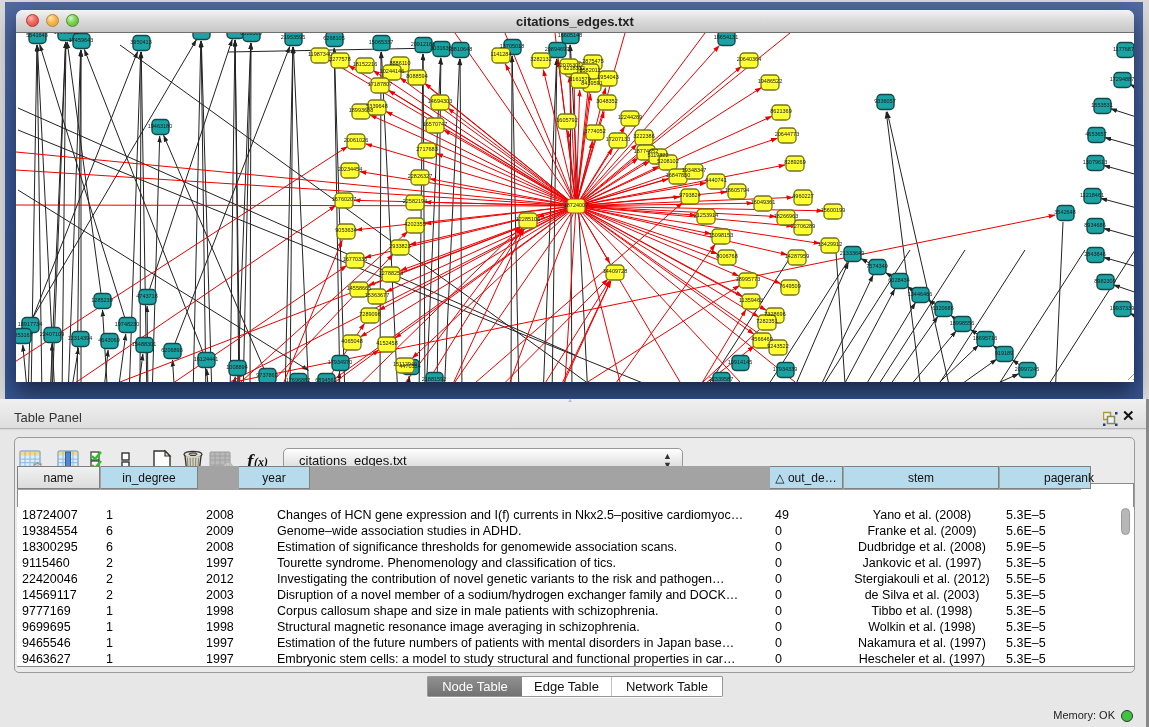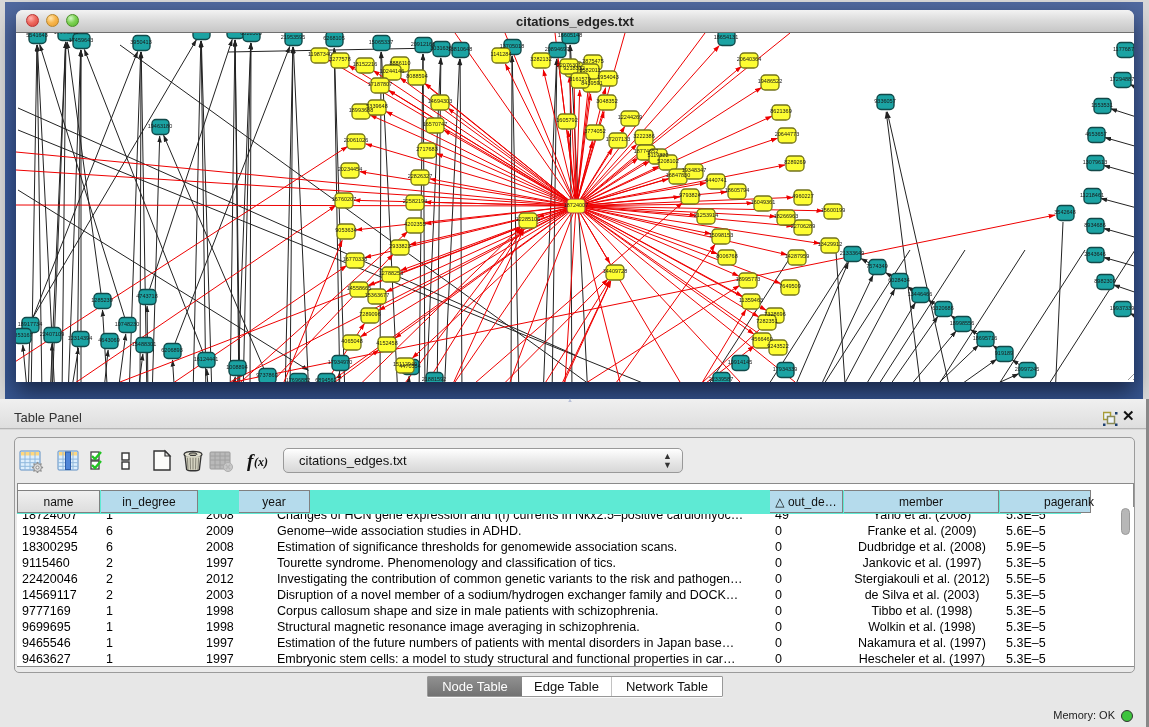--- a/index.html
+++ b/index.html
@@ -21,21 +21,21 @@
   background:linear-gradient(180deg,#f0f0f0,#dedede); border-bottom:1px solid #b5b5b5; }
 #tpbar .t { position:absolute; left:14px; top:11px; font-size:13px; color:#333; }
 #bottom { position:absolute; left:0; top:430px; width:1149px; height:297px; background:#e7e7e7; }
 #panel { position:absolute; left:14px; top:437px; width:1121px; height:236px;
   background:#ebebeb; border:1px solid #9b9b9b; border-radius:5px; }
 #combo { position:absolute; left:283px; top:448px; width:400px; height:25px;
   border:1px solid #999; border-radius:5px;
   background:linear-gradient(180deg,#ffffff,#e9e9e9 50%,#d7d7d7); }
 #combo .txt { position:absolute; left:15px; top:4px; font-size:13px; color:#111; }
 #combo .ar { position:absolute; right:10px; top:3px; font-size:9px; color:#333; line-height:9px; }
-#thead { position:absolute; left:17px; top:490px; width:1064px; height:24px; background:#5eead4; }
+#thead { position:absolute; left:17px; top:466px; width:1064px; height:24px; background:#a3a3a3; }
 .th { position:absolute; top:0; height:23px; border-right:1px solid #808080; border-top:1px solid #808080;
   border-bottom:1px solid #808080; background:#b5dbec; font-size:12px; color:#111;
   text-align:center; line-height:23px; }
 #tview { position:absolute; left:17px; top:483px; width:1117px; height:184px;
   border:1px solid #8a8a8a; background:#fff; }
 #tbody { position:absolute; left:17px; top:507px; width:1117px; height:159px; background:#fff; overflow:hidden; }
 .tr { position:relative; height:16px; }
 .c { position:absolute; top:1px; font-size:12.5px; color:#000; white-space:nowrap; overflow:hidden; }
 .c0 { left:5px; width:78px; } .c1 { left:89px; width:93px; } .c2 { left:189px; width:67px; }
 .c3 { left:260px; width:494px; } .c4 { left:758px; width:69px; }
@@ -703,21 +703,21 @@
       <div class="c c2">1997</div>
       <div class="c c3">Tourette syndrome. Phenomenology and classification of tics.</div>
       <div class="c c4">0</div>
       <div class="c c5">Jankovic et al. (1997)</div>
       <div class="c c6">5.3E–5</div>
     </div>
 <div class="tr">
       <div class="c c0">22420046</div>
       <div class="c c1">2</div>
       <div class="c c2">2012</div>
-      <div class="c c3">Investigating the contribution of common genetic variants to the risk and pathogen…</div>
+      <div class="c c3">Investigating the contribution of novel genetic variants to the risk and pathogen…</div>
       <div class="c c4">0</div>
       <div class="c c5">Stergiakouli et al. (2012)</div>
       <div class="c c6">5.5E–5</div>
     </div>
 <div class="tr">
       <div class="c c0">14569117</div>
       <div class="c c1">2</div>
       <div class="c c2">2003</div>
       <div class="c c3">Disruption of a novel member of a sodium/hydrogen exchanger family and DOCK…</div>
       <div class="c c4">0</div>
@@ -759,21 +759,21 @@
       <div class="c c4">0</div>
       <div class="c c5">Hescheler et al. (1997)</div>
       <div class="c c6">5.3E–5</div>
     </div>
 </div>
 <div id="thead">
   <div class="th" style="left:0;width:83px;background:linear-gradient(180deg,#f0f0f0,#dddddd);border-left:1px solid #808080;">name</div>
   <div class="th" style="left:84px;width:97px;">in_degree</div>
   <div class="th" style="left:182px;width:71px;margin-left:40px;">year</div>
   <div class="th" style="left:753px;width:73px;">△ out_de…</div>
-  <div class="th" style="left:827px;width:155px;">member</div>
+  <div class="th" style="left:827px;width:155px;">stem</div>
   <div class="th" style="left:983px;width:91px;padding-left:44px;">pagerank</div>
 </div>
 <div id="sbar"></div>
 <div id="tabs"><span class="sel">Node Table</span><span class="n1">Edge Table</span><span class="n2">Network Table</span></div>
 <div id="mem">Memory: OK</div>
 <div id="dot"></div>
 <div id="redge"></div>
 <svg id="ticon" width="16" height="16">
   <rect x="0.5" y="1.5" width="7" height="7" fill="#eef4fb" stroke="#a89c35" stroke-width="1.5"></rect>
   <rect x="4.5" y="5.5" width="7" height="7" fill="#eef4fb" stroke="#8a8a55" stroke-width="1.5"></rect>

